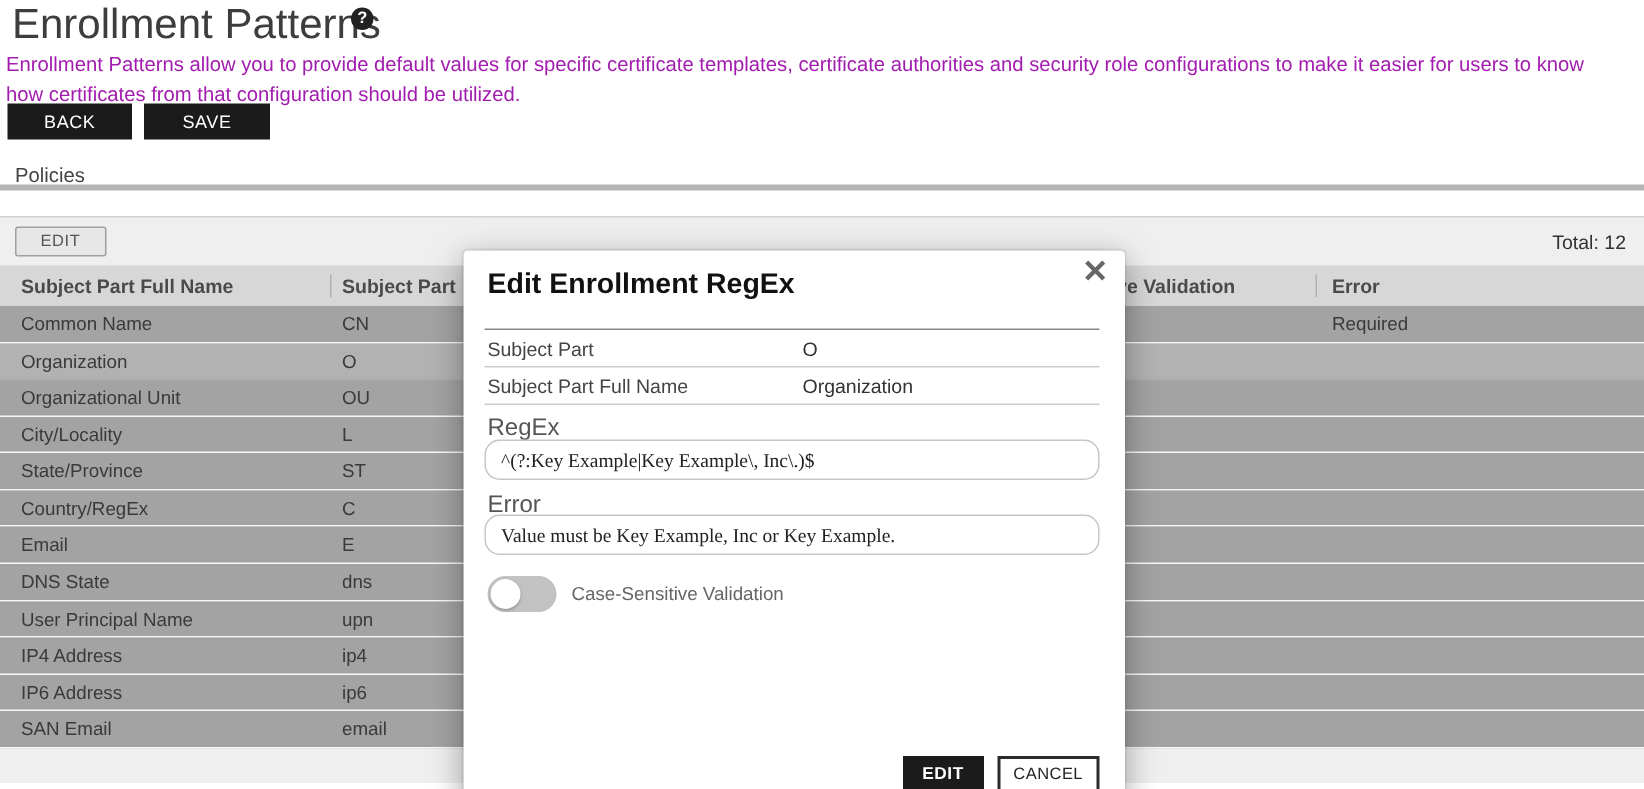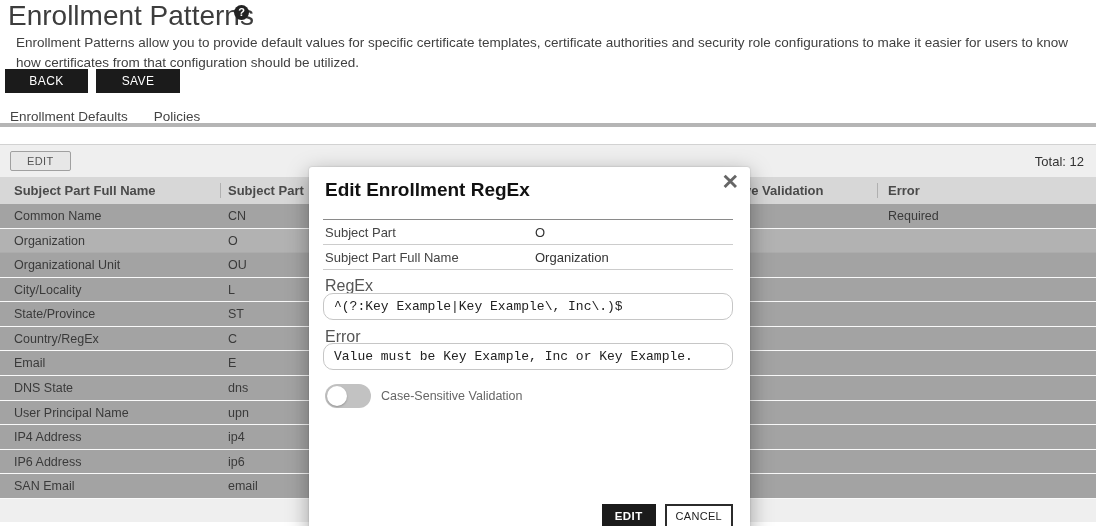--- a/index.html
+++ b/index.html
@@ -4,22 +4,22 @@
 <style>
   * { box-sizing: border-box; margin: 0; padding: 0; }
   body { background:#fff; font-family:"Liberation Sans", sans-serif; }
   .canvas { position:relative; width:1096px; height:526px; background:#fff; overflow:hidden; }
 
   
   .page-title { position:absolute; left:8px; top:0px; font-size:28px; font-weight:400; color:#3d3d3d; }
   .help-icon { position:absolute; left:234px; top:5px; width:15px; height:15px; border-radius:50%;
                background:#222; color:#fff; font-size:11px; font-weight:bold; text-align:center;
                line-height:15px; cursor:pointer; }
-  .page-desc { position:absolute; left:16px; top:33px; width:1052px; font-size:13.5px;
-               line-height:1.5; color:#404040; }
+  .page-desc { position:absolute; left:4px; top:33px; width:1052px; font-size:13.5px;
+               line-height:1.5; color:#a21caf; }
   .top-btn { position:absolute; top:69px; height:24px; background:#1b1b1b; color:#fff;
              border:none; font-size:12px; letter-spacing:0.4px; text-align:center;
              font-family:"Liberation Sans", sans-serif; cursor:pointer; }
   .btn-back { left:5px;  width:83px; }
   .btn-save { left:96px; width:84px; }
 
   
   .tabs { position:absolute; left:0; top:106px; width:1096px; height:21px;
           border-bottom:4px solid #b5b5b5; display:flex; }
   .tab { position:relative; padding:0 13px; font-size:13.5px; line-height:21px;
@@ -64,21 +64,21 @@
                  color:#666; cursor:pointer; line-height:24px; }
   .modal-sep { position:absolute; left:14px; right:17px; top:52px; border-top:1px solid #8a8a8a; }
   .kv { position:absolute; left:14px; right:17px; height:25px; border-bottom:1px solid #ccc; }
   .kv-1 { top:53px; } .kv-2 { top:78px; }
   .kv .k { position:absolute; left:2px; top:5px; font-size:13px; color:#444; }
   .kv .v { position:absolute; left:212px; top:5px; font-size:13px; color:#333; }
   .field-label { position:absolute; left:16px; font-size:16px; color:#555; }
   .lbl-regex { top:110px; } .lbl-error { top:161px; }
   .modal-input { position:absolute; left:14px; width:410px; height:27px; border:1px solid #c6c6c6;
                  border-radius:10px; font-size:13px; color:#222; padding:0 10px;
-                 font-family:Liberation Mono, monospace; background:#fff; }
+                 font-family:Liberation Serif, serif; background:#fff; }
   .inp-regex { top:126px; } .inp-error { top:176px; }
   .toggle { position:absolute; left:16px; top:217px; width:46px; height:24px; border-radius:12px;
             background:#c2c2c2; cursor:pointer; }
   .toggle .knob { position:absolute; left:2px; top:2px; width:20px; height:20px; border-radius:50%;
                   background:#fff; box-shadow:0 1px 2px rgba(0,0,0,0.25); }
   .toggle-label { position:absolute; left:72px; top:222px; font-size:12.5px; color:#666; }
   .modal-actions { position:absolute; right:17px; bottom:13px; display:flex; gap:9px; }
   .btn-medit { background:#1b1b1b; color:#fff; border:none; font-size:11.5px; font-weight:bold;
                letter-spacing:0.4px; padding:6px 13px; font-family:"Liberation Sans", sans-serif;
                cursor:pointer; }
@@ -91,21 +91,20 @@
 
 <div class="canvas">
 
   <h1 class="page-title">Enrollment Patterns</h1>
   <div class="help-icon">?</div>
   <div class="page-desc">Enrollment Patterns allow you to provide default values for specific certificate templates, certificate authorities and security role configurations to make it easier for users to know how certificates from that configuration should be utilized.</div>
   <button class="top-btn btn-back">BACK</button>
   <button class="top-btn btn-save">SAVE</button>
 
   <div class="tabs">
-    <div class="tab">Enrollment Defaults</div>
     <div class="tab">Policies</div>
   </div>
 
   <div class="table-block">
     <div class="toolbar">
       <button class="toolbar-edit">EDIT</button>
       <span class="total">Total: 12</span>
     </div>
     <div class="thead">
       <div class="tcell c0">Subject Part Full Name</div>

